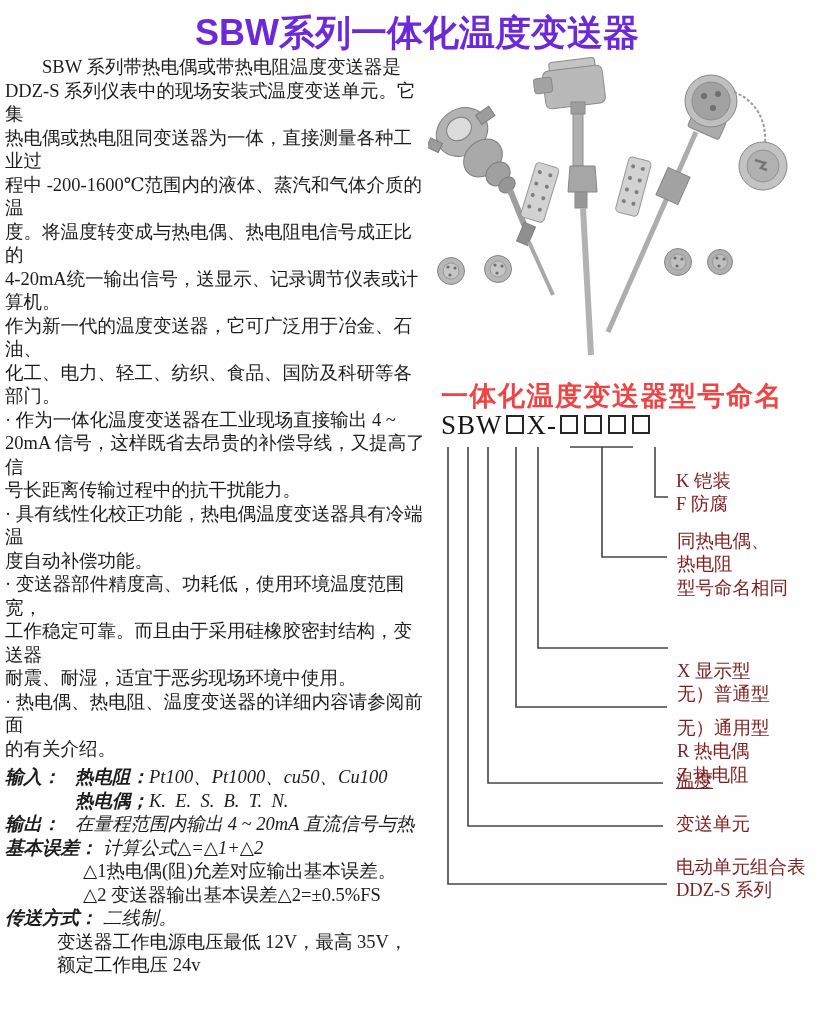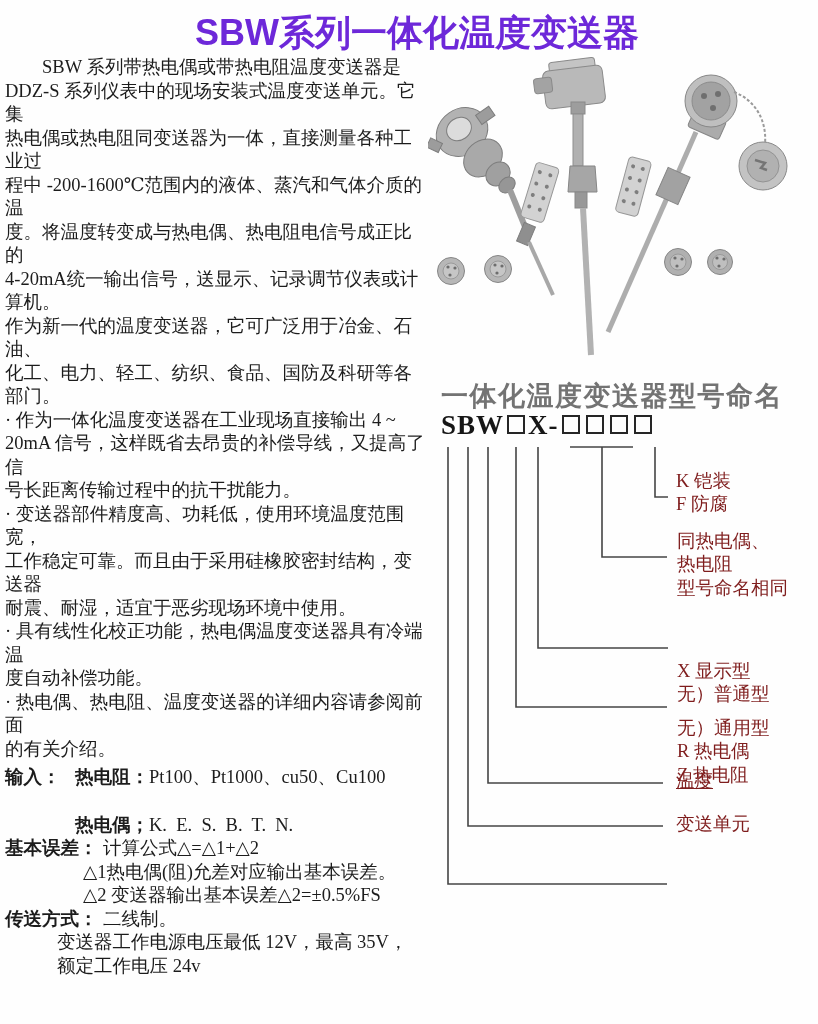--- a/index.html
+++ b/index.html
@@ -7,35 +7,35 @@
   .page { position:relative; width:818px; height:1024px; background:#fefefe; color:#1c1c1c; overflow:hidden; }
 
   .title { position:absolute; top:4px; left:0; width:100%; margin:8px; text-align:center;
            font:bold 36px/1.15 "Liberation Sans","DejaVu Sans",sans-serif; color:#6d28d9; }
 
   .left-col { position:absolute; left:5px; top:56px; width:422px;
               font-size:18.5px; line-height:23.5px; }
   .para { white-space:pre-line; margin:0; }
   .spec { margin:0; }
   .gap-top { margin-top:5px; }
-  .specrow { display:flex; }
+  .specrow { display:flex;font-style:italic; }
   .lbl { font-weight:bold; white-space:pre; flex:none; }
   .w70 { min-width:70px; }
   .w98 { min-width:98px; }
   .val { white-space:pre; }
   .rest { white-space:pre-line; }
-  .ind70 { padding-left:70px;margin-top:24px; }
+  .ind70 { padding-left:70px; }
   .ind78 { padding-left:78px; }
   .ind52 { padding-left:52px; }
 
   .photo { position:absolute; left:428px; top:52px; }
 
   .section-title { position:absolute; left:441px; top:378px; margin:0;
-                   font-size:27px; font-weight:bold; letter-spacing:1.5px; color:#737373; }
-  .model-line { position:absolute; left:441px; top:410px; font-size:27px; font-weight:bold;
+                   font-size:27px; font-weight:bold; letter-spacing:1.5px; color:#ef4444; }
+  .model-line { position:absolute; left:441px; top:410px; font-size:27px; font-weight:normal;
                 letter-spacing:1px; color:#161616; white-space:nowrap; }
   .mbox { display:inline-block; width:14px; height:15px; border:2.5px solid #262626; margin:0 3px 0 3px; }
 
   .diagram { position:absolute; left:430px; top:446px; }
 
   .callout { position:absolute; font-size:18.5px; line-height:23.3px; white-space:pre-line; color:#7f1d1d; }
   .c-kf    { left:676px; top:470px; }
   .c-group { left:677px; top:530px; }
   .c-x     { left:677px; top:624px;margin-top:36px; }
   .c-slot  { left:677px; top:679px;margin-top:38px; }
@@ -55,41 +55,45 @@
 DDZ-S 系列仪表中的现场安装式温度变送单元。它集
 热电偶或热电阻同变送器为一体，直接测量各种工业过
 程中 -200-1600℃范围内的液体、蒸汽和气体介质的温
 度。将温度转变成与热电偶、热电阻电信号成正比的
 4-20mA统一输出信号，送显示、记录调节仪表或计算机。
 作为新一代的温度变送器，它可广泛用于冶金、石油、
 化工、电力、轻工、纺织、食品、国防及科研等各部门。</div>
     <div class="para">· 作为一体化温度变送器在工业现场直接输出 4 ~
 20mA 信号，这样既省去昂贵的补偿导线，又提高了信
 号长距离传输过程中的抗干扰能力。</div>
+    <div class="para">· 具有线性化校正功能，热电偶温度变送器具有冷端温
+度自动补偿功能。</div>
     <div class="para">· 变送器部件精度高、功耗低，使用环境温度范围宽，
 工作稳定可靠。而且由于采用硅橡胶密封结构，变送器
 耐震、耐湿，适宜于恶劣现场环境中使用。</div>
-    <div class="para">· 具有线性化校正功能，热电偶温度变送器具有冷端温
-度自动补偿功能。</div>
     <div class="para">· 热电偶、热电阻、温度变送器的详细内容请参阅前面
 的有关介绍。</div>
 
     <div class="spec gap-top">
       <div class="specrow">
         <span class="lbl w70">输入：</span>
         <span class="lbl">热电阻：</span>
         <span class="val">Pt100、Pt1000、cu50、Cu100</span>
       </div>
       <div class="specrow ind70">
         <span class="lbl">热电偶；</span>
         <span class="val">K.  E.  S.  B.  T.  N.</span>
       </div>
     </div>
 
     <div class="spec">
+      <div class="specrow">
+        <span class="lbl w70">输出：</span>
+        <span class="val">在量程范围内输出 4 ~ 20mA 直流信号与热</span>
+      </div>
     </div>
 
     <div class="spec">
       <div class="specrow">
         <span class="lbl w98">基本误差：</span>
         <span class="val">计算公式△=△1+△2</span>
       </div>
       <div class="rest ind78">△1热电偶(阻)允差对应输出基本误差。
 △2 变送器输出基本误差△2=±0.5%FS</div>
     </div>
@@ -222,14 +226,16 @@
   <div class="callout c-group">同热电偶、
 热电阻
 型号命名相同</div>
   <div class="callout c-x">X 显示型
 无）普通型</div>
   <div class="callout c-slot">无）通用型
 R 热电偶
 Z 热电阻</div>
   <div class="callout c-w">温度</div>
   <div class="callout c-b">变送单元</div>
+  <div class="callout c-s">电动单元组合表
+DDZ-S 系列</div>
 
 </div>
 
 </body></html>

